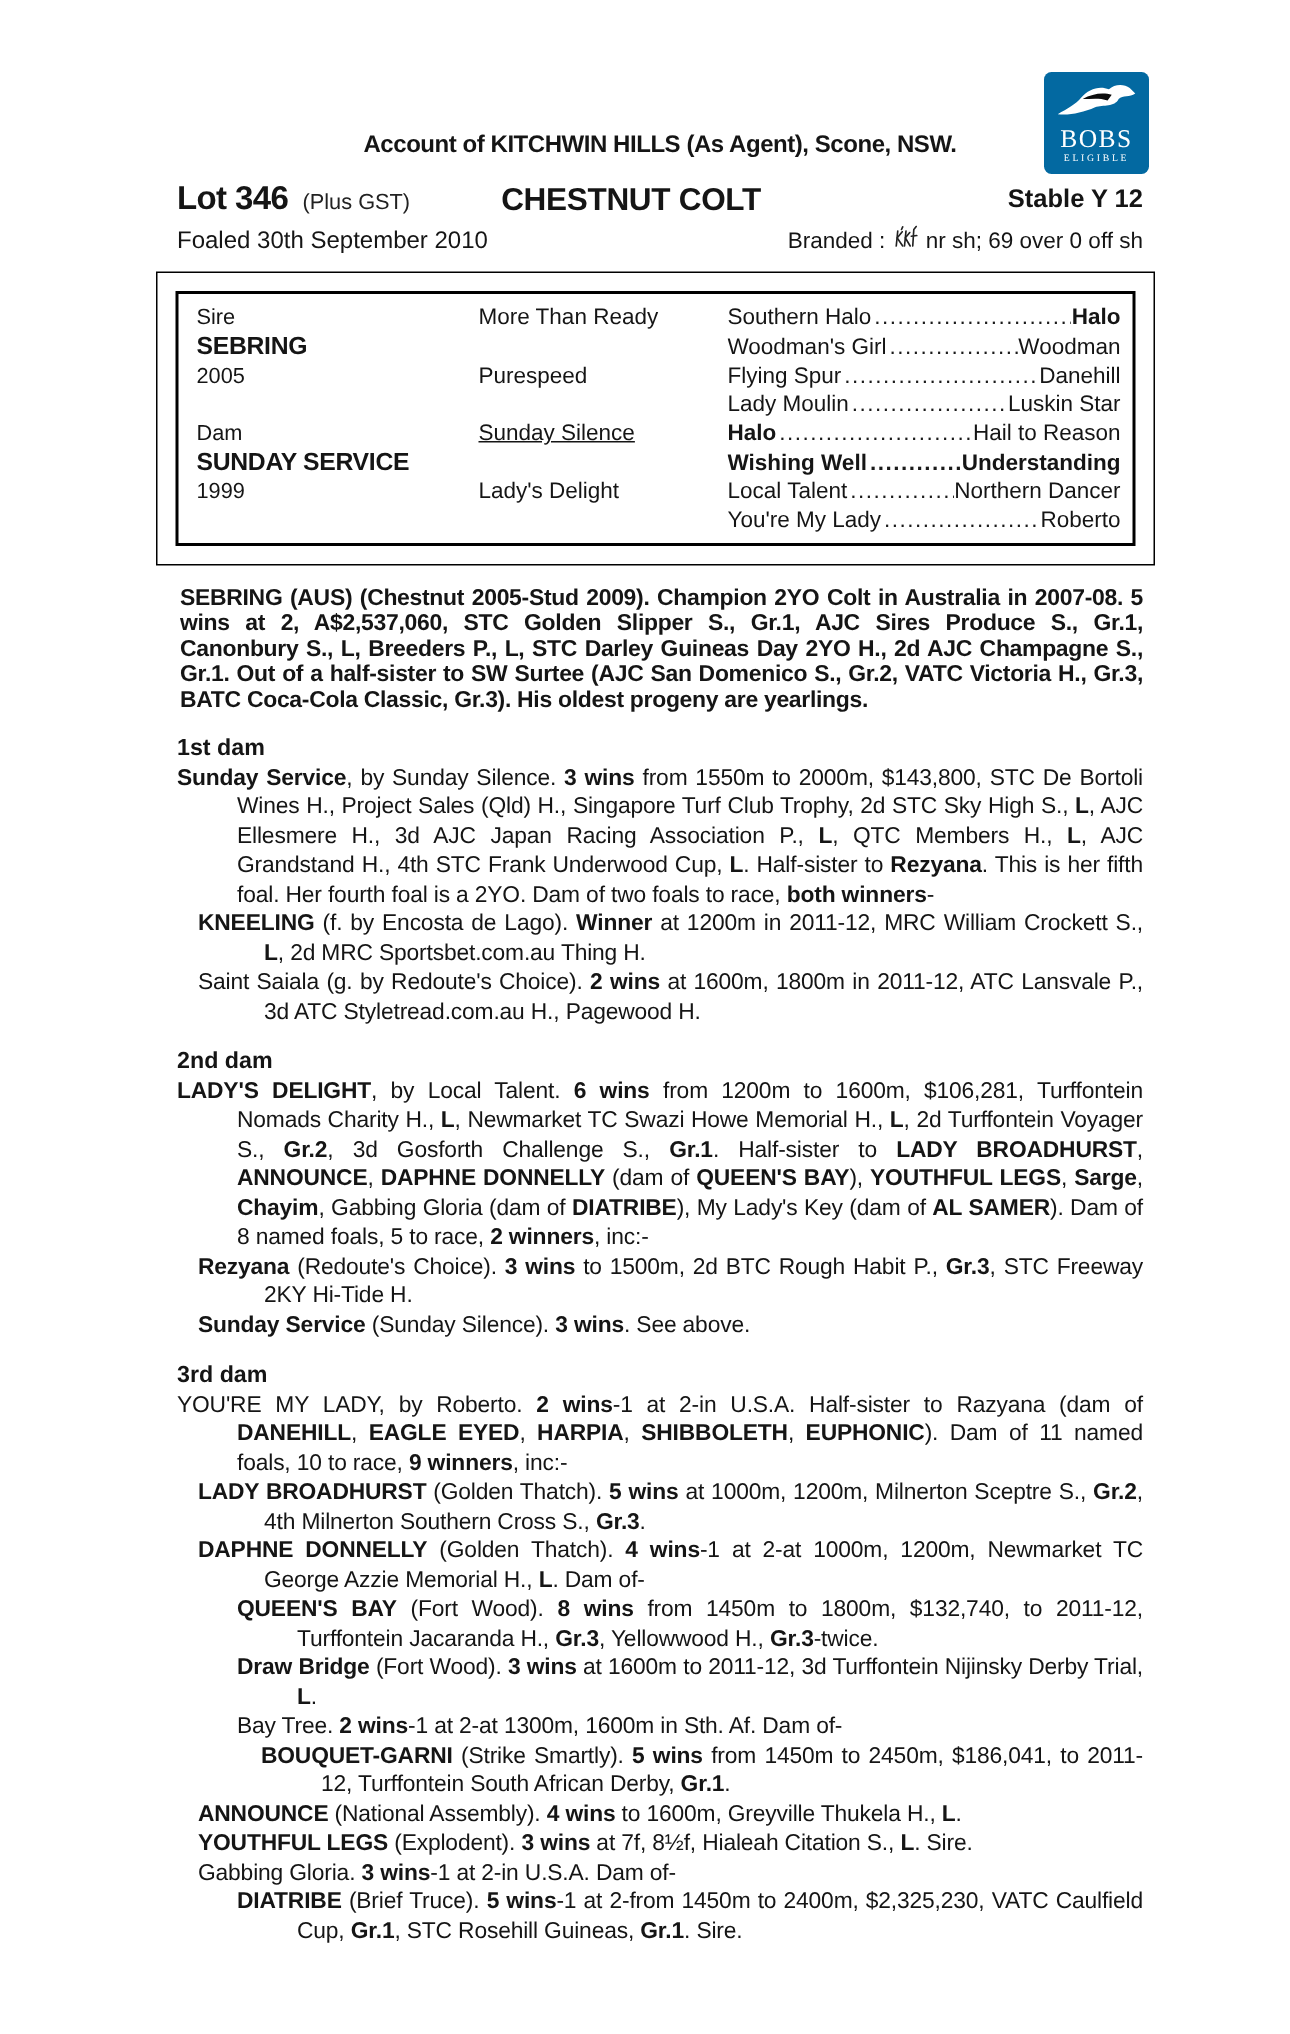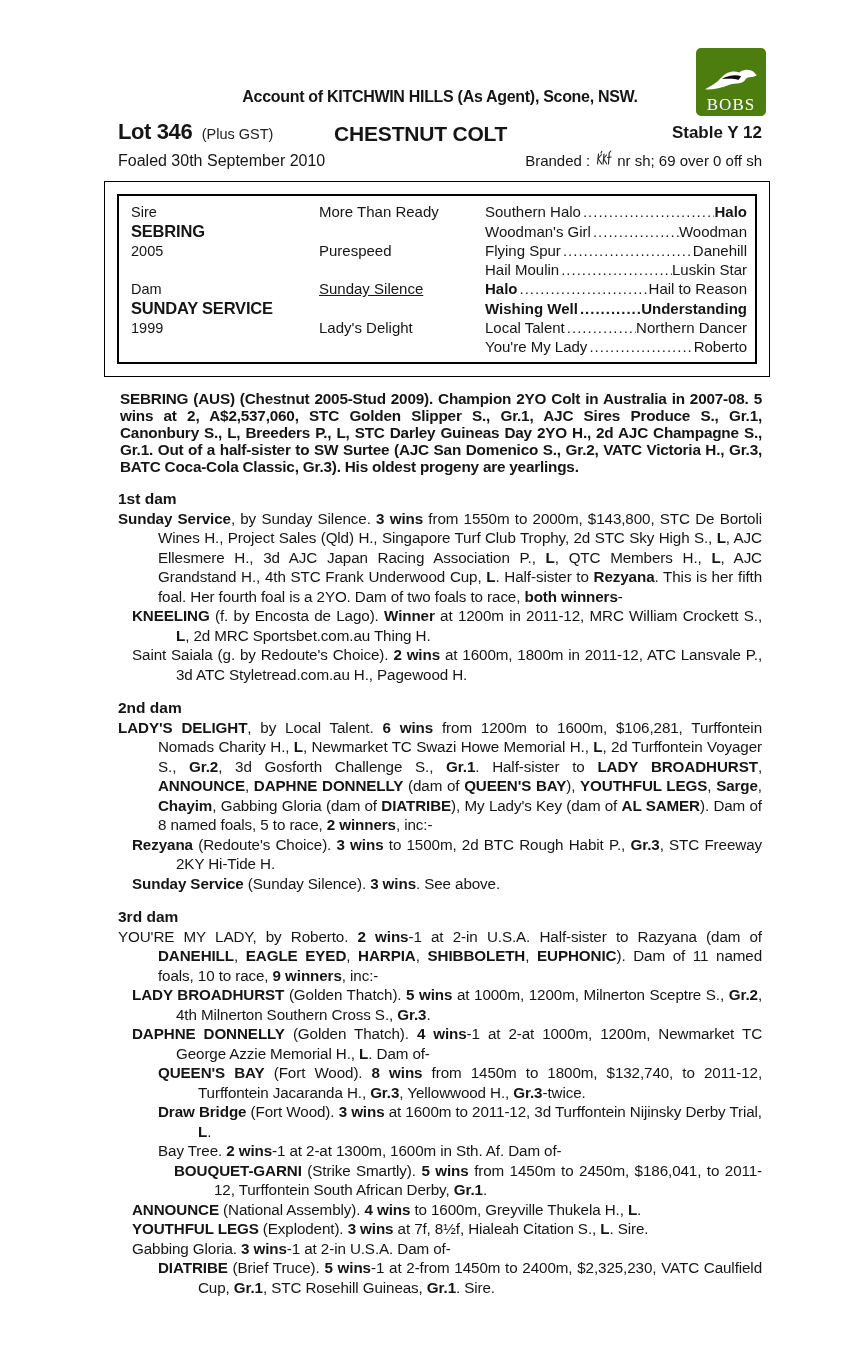--- a/index.html
+++ b/index.html
@@ -20,21 +20,21 @@
   .colt-title { position:absolute; left:47%; transform:translateX(-50%); bottom:1px;
     font-size:21px; font-weight:bold; letter-spacing:-0.2px; white-space:nowrap; }
   .stable { position:absolute; right:0; bottom:4px; font-size:17px; font-weight:bold; }
   .foaled-row { display:flex; justify-content:space-between; align-items:baseline; margin-top:5px; }
   .foaled { font-size:16px; }
   .branded { font-size:15px; display:flex; align-items:center; gap:5px; }
   .brand-mark { display:inline-block; position:relative; top:-3px; }
 
   
   .bobs { position:absolute; left:696px; top:48px; width:70px; height:68px;
-    background:#4d7c0f; border-radius:5px; text-align:center; padding-top:19px; box-sizing:border-box; }
+    background:#0369a1; border-radius:5px; text-align:center; padding-top:6px; box-sizing:border-box; }
   .bobs-name { font-family:"Liberation Serif","DejaVu Serif",serif; color:#fff;
     font-size:17px; letter-spacing:1px; line-height:17px; margin-top:1px; }
   .bobs-sub { color:#fff; font-size:6.5px; letter-spacing:1.8px; margin-top:1px;
     font-family:"Liberation Serif","DejaVu Serif",serif; }
 
   
   .ped-box { margin:11px -8px 0 -14px; border:1px solid #000; padding:12px; }
   .ped-inner { border:2px solid #000; padding:7px 8px 5px 12px; }
   .ped-grid { display:grid; grid-template-columns:188px 166px 1fr; grid-auto-rows:19.3px;
     font-size:15px; align-items:baseline; }
@@ -127,21 +127,21 @@
               <span class="gp-name">Woodman's Girl</span>
               <span class="gp-dots">................................................................................</span>
               <span class="gp-by">Woodman</span>
             </div>
             <div class="gp-row" style="grid-area: 3 / 3;">
               <span class="gp-name">Flying Spur</span>
               <span class="gp-dots">................................................................................</span>
               <span class="gp-by">Danehill</span>
             </div>
             <div class="gp-row" style="grid-area: 4 / 3;">
-              <span class="gp-name">Hail Moulin</span>
+              <span class="gp-name">Lady Moulin</span>
               <span class="gp-dots">................................................................................</span>
               <span class="gp-by">Luskin Star</span>
             </div>
             <div class="ped-role" style="grid-area: 5 / 1;">Dam</div>
             <div class="ped-name" style="grid-area: 6 / 1;">SUNDAY SERVICE</div>
             <div class="ped-year" style="grid-area: 7 / 1;">1999</div>
             <div class="ped-parent" style="grid-area: 5 / 2; text-decoration: underline;">Sunday Silence</div>
             <div class="ped-parent" style="grid-area: 7 / 2;">Lady's Delight</div>
             <div class="gp-row" style="grid-area: 5 / 3;">
               <span class="gp-name bold">Halo</span>

